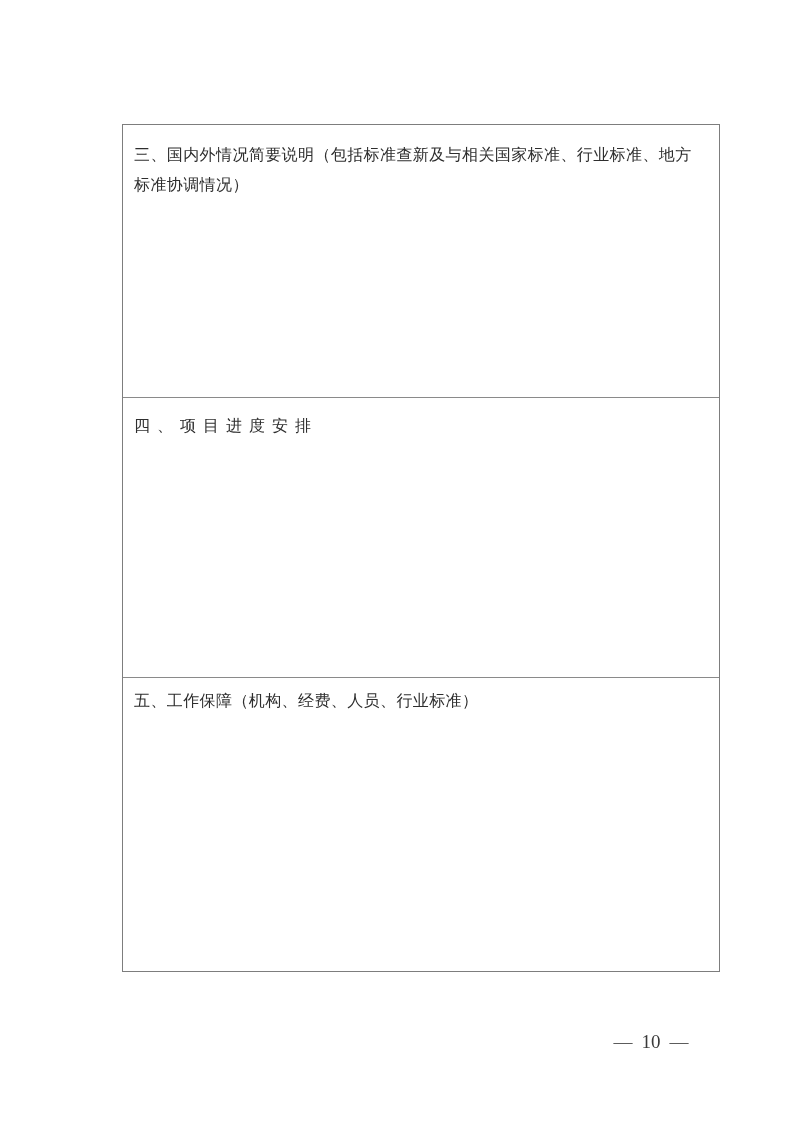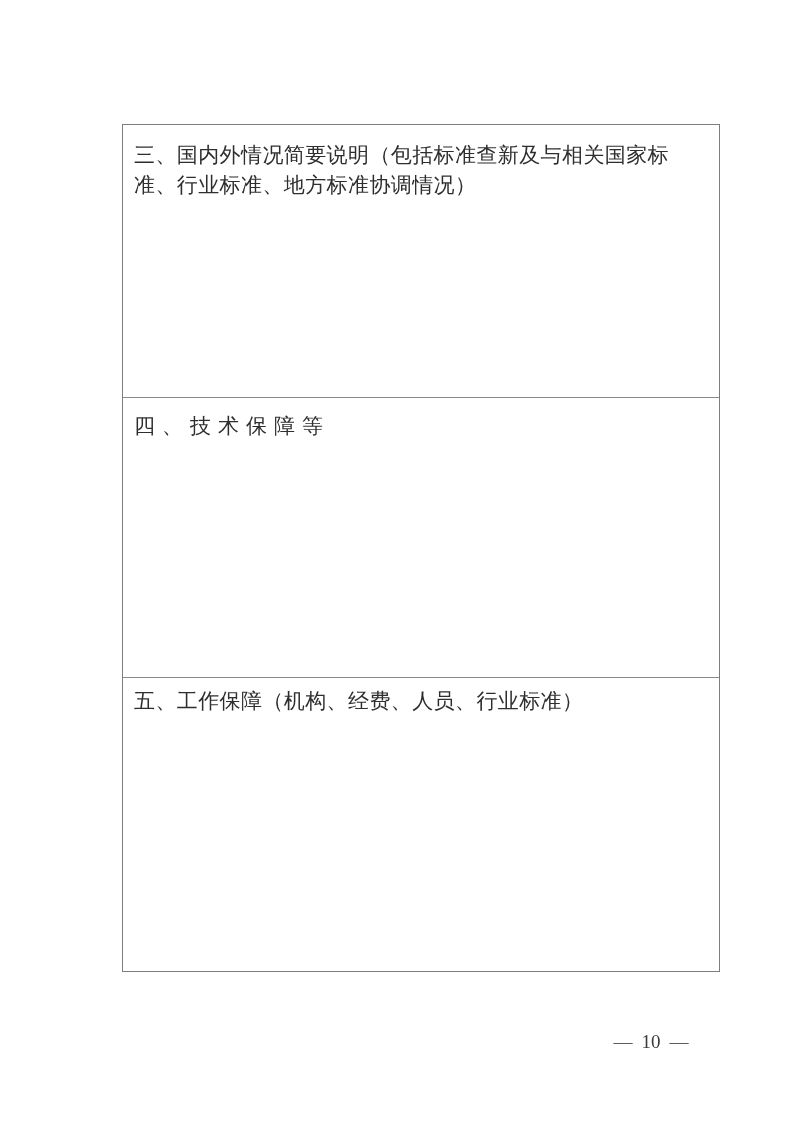--- a/index.html
+++ b/index.html
@@ -35,21 +35,21 @@
     overflow: hidden;
   }
   .form-row + .form-row {
     border-top: 1px solid #8a8a8a;
   }
   .row-3 { height: 272px; padding-top: 15px; }
   .row-4 { height: 280px; padding-top: 13px; }
   .row-5 { flex: 1; padding-top: 8px; }
 
   .section-label {
-    font-size: 21px;
+    font-size: 16px;
     line-height: 30px;
     letter-spacing: 0.4px;
     max-width: 580px;
     color: #2e2e2e;
   }
   .row-4 .section-label {
     letter-spacing: 7px;
   }
   .section-blank {
     width: 100%;
@@ -80,21 +80,21 @@
 <body>
 
 <div class="form-table">
 
   <div class="form-row row-3">
     <div class="section-label">三、国内外情况简要说明（包括标准查新及与相关国家标准、行业标准、地方标准协调情况）</div>
     <div class="section-blank"></div>
   </div>
 
   <div class="form-row row-4">
-    <div class="section-label">四、技术保障等</div>
+    <div class="section-label">四、项目进度安排</div>
     <div class="section-blank"></div>
   </div>
 
   <div class="form-row row-5">
     <div class="section-label">五、工作保障（机构、经费、人员、行业标准）</div>
     <div class="section-blank"></div>
   </div>
 
 </div>
 

